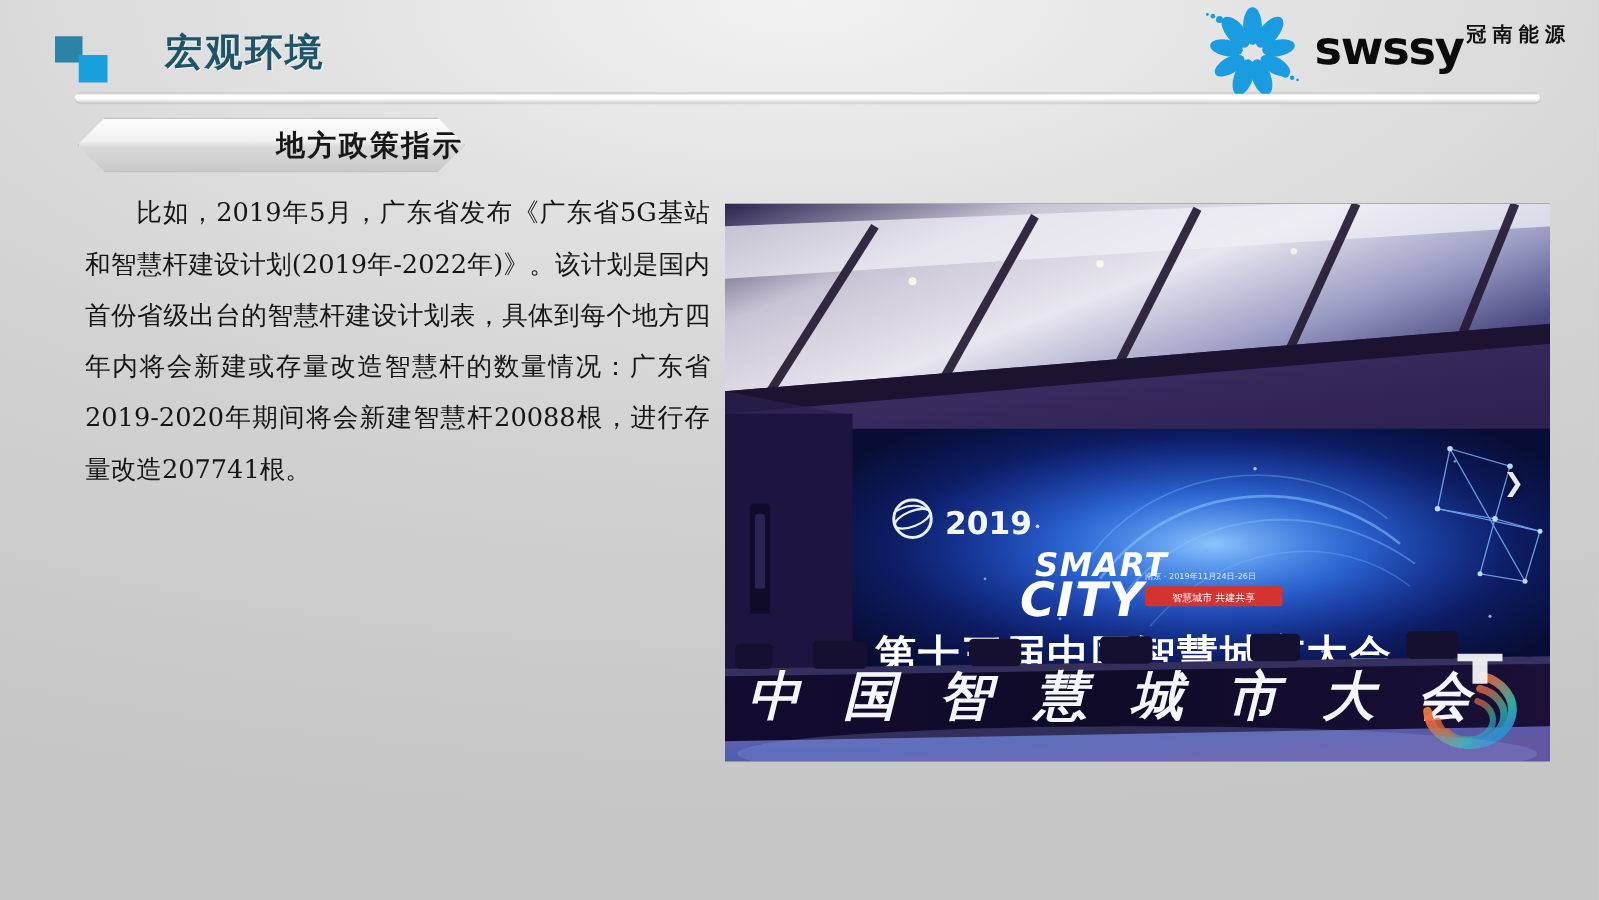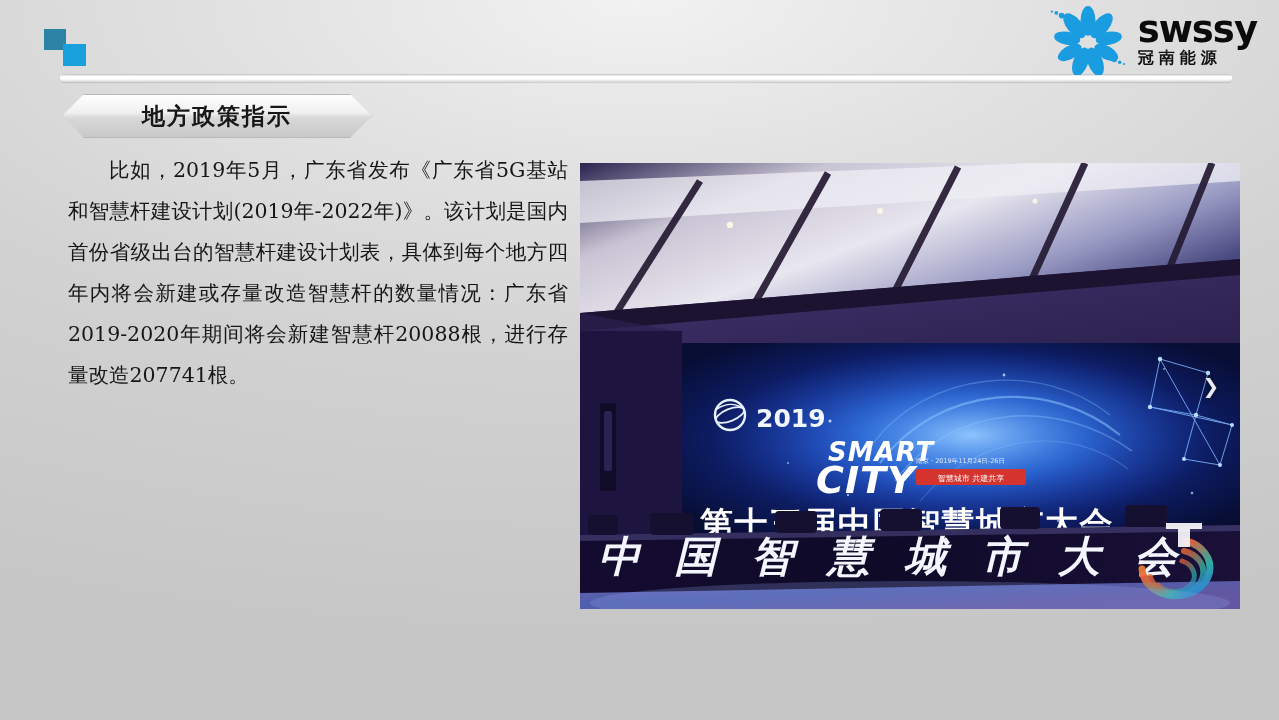--- a/index.html
+++ b/index.html
@@ -29,35 +29,35 @@
   }
   #header-rule{
     position:absolute; left:60px; top:74px; width:1172px; height:8px;
     background:linear-gradient(180deg,#bdbdbd 0%,#ffffff 28%,#ffffff 62%,#d6d6d6 100%);
     border-radius:4px;
     box-shadow:0 1px 1px rgba(0,0,0,.13);
   }
   
   #brand{ position:absolute; right:22px; top:4px; height:70px; display:flex; align-items:center; gap:6px; }
   #brand-mark{ width:88px; height:68px; }
-  #brand-text{ display:flex; flex-direction:column; justify-content:center; gap:2px; padding-bottom:2px;}
+  #brand-text{ display:flex; flex-direction:row; justify-content:center; gap:2px; padding-bottom:2px;}
   #brand-name{
     font-size:37px; font-weight:bold; letter-spacing:-1px; color:#0b0b0b; line-height:1;
     font-family:"DejaVu Sans","Liberation Sans",sans-serif;
   }
   #brand-sub{
     font-size:16px; font-weight:bold; letter-spacing:5px; color:#111; line-height:1;
     font-family:"DejaVu Sans","Liberation Sans",sans-serif;
   }
   
   #section-banner{
     position:absolute; left:62px; top:94px; width:310px; height:44px;
     background:linear-gradient(180deg,#fefefe 0%,#f0f0f0 42%,#d8d8d8 55%,#c9c9c9 100%);
     clip-path:polygon(22px 0, 288px 0, 310px 22px, 288px 44px, 22px 44px, 0 22px);
-    display:flex; align-items:center; justify-content:center;
+    display:flex; align-items:center; justify-content:flex-end;
     border:1px solid #b8b8b8;
   }
   #section-label{
     font-size:23px; font-weight:bold; letter-spacing:2px; color:#171717;
     font-family:"DejaVu Sans","Liberation Sans",sans-serif;
   }
   
   #body-text{
     position:absolute; left:68px; top:150px; width:500px;
     font-family:"DejaVu Serif","Liberation Serif",serif;
@@ -81,20 +81,21 @@
   }
 </style>
 </head>
 <body>
 
 <div id="slide">
 
   <div id="header">
     <span class="sq sq-a"></span>
     <span class="sq sq-b"></span>
+    <div id="page-title">宏观环境</div>
     <div id="header-rule"></div>
 
     <div id="brand">
       <span id="brand-mark">
         <svg viewBox="0 0 100 80" aria-hidden="true">
           <g fill="#1a9ce0">
             <g transform="translate(50,42)">
               <g transform="rotate(0)">
                   <ellipse cx="0" cy="-24" rx="8.5" ry="17"></ellipse>
                 </g>

